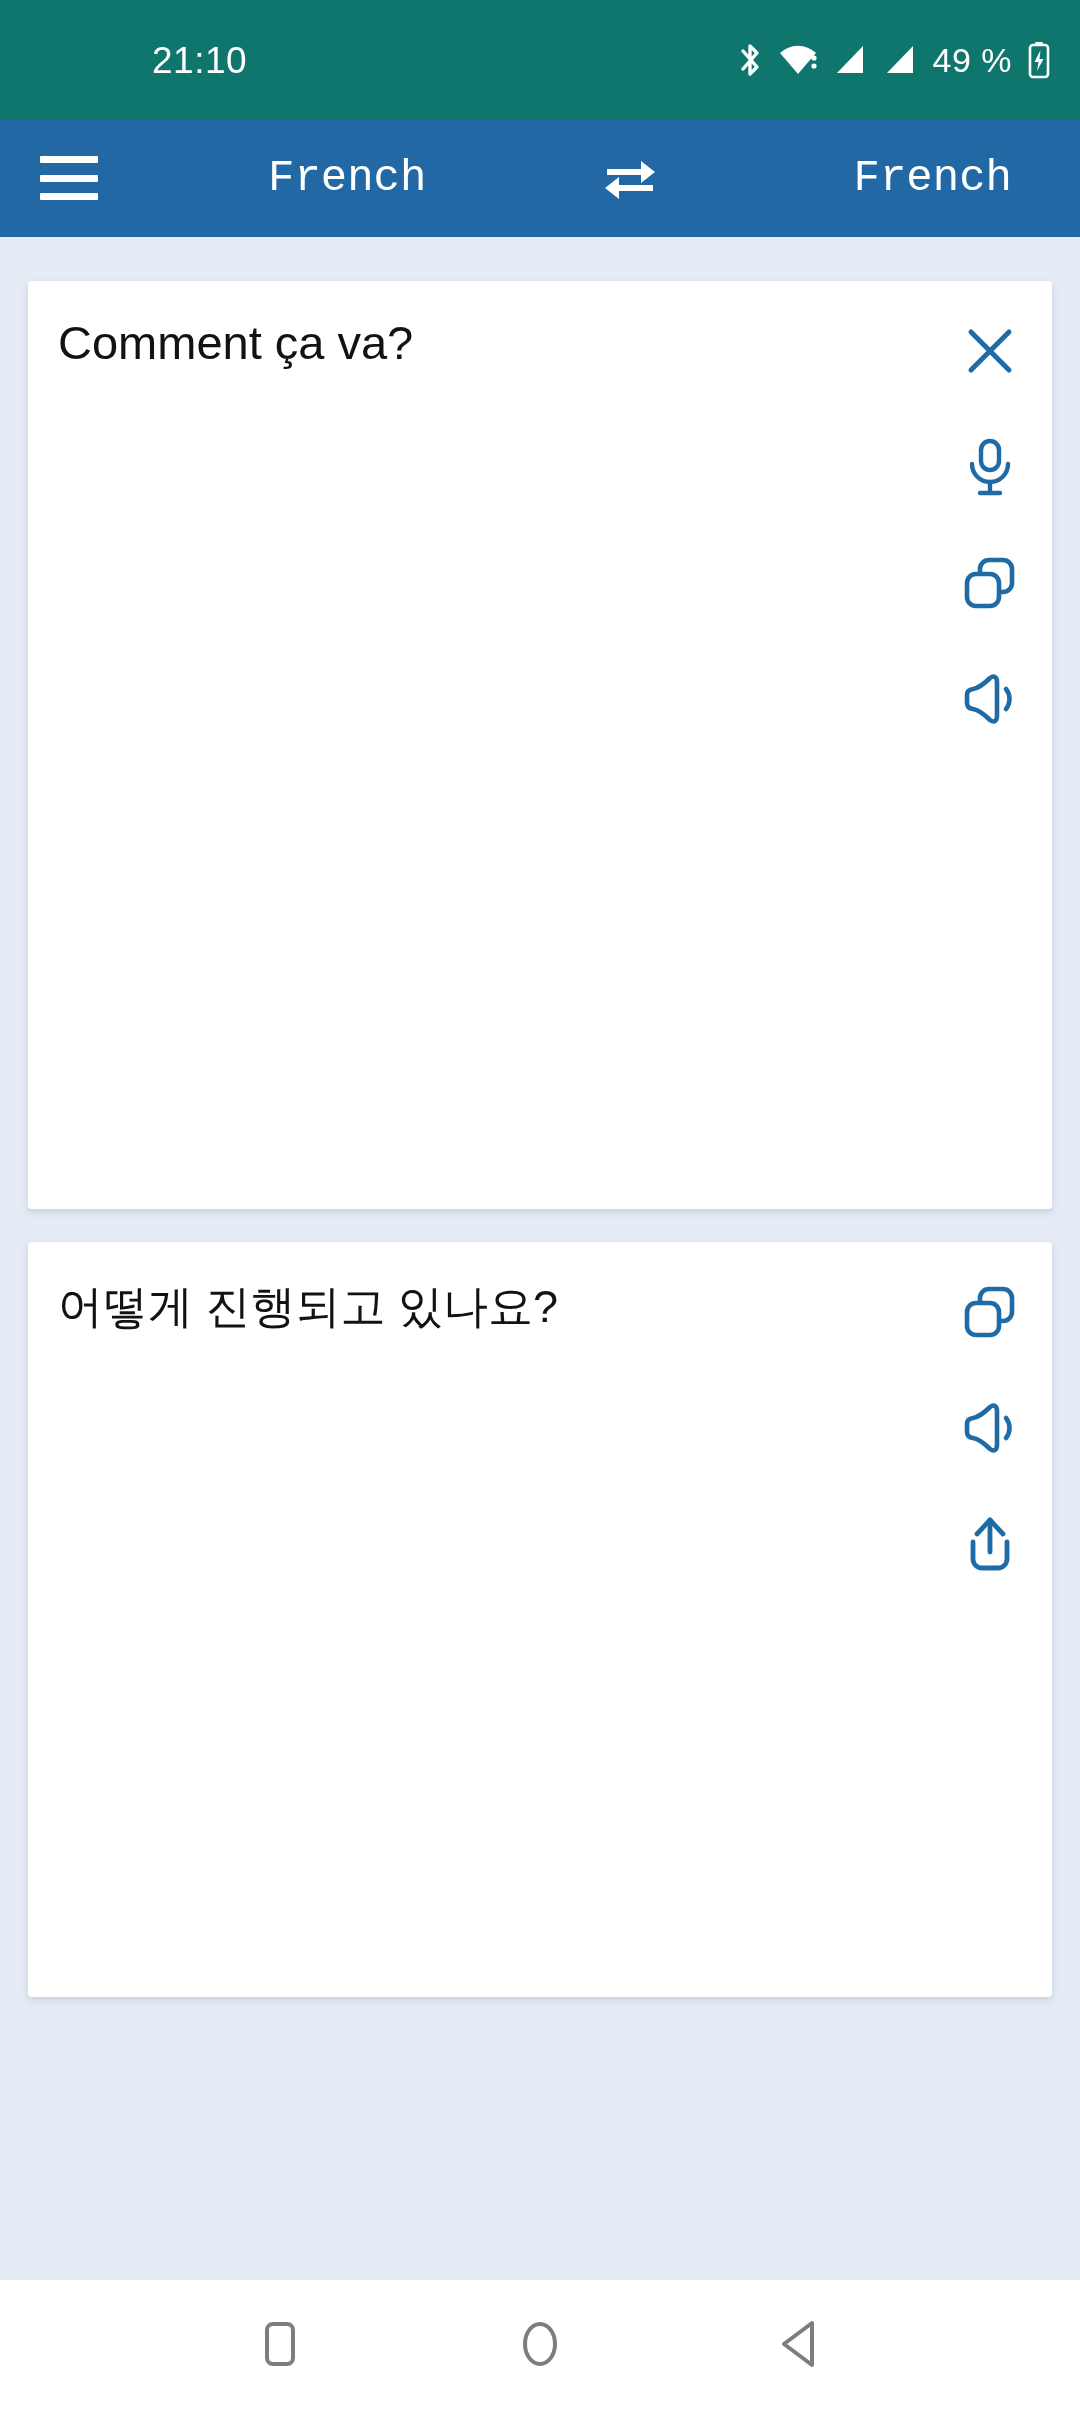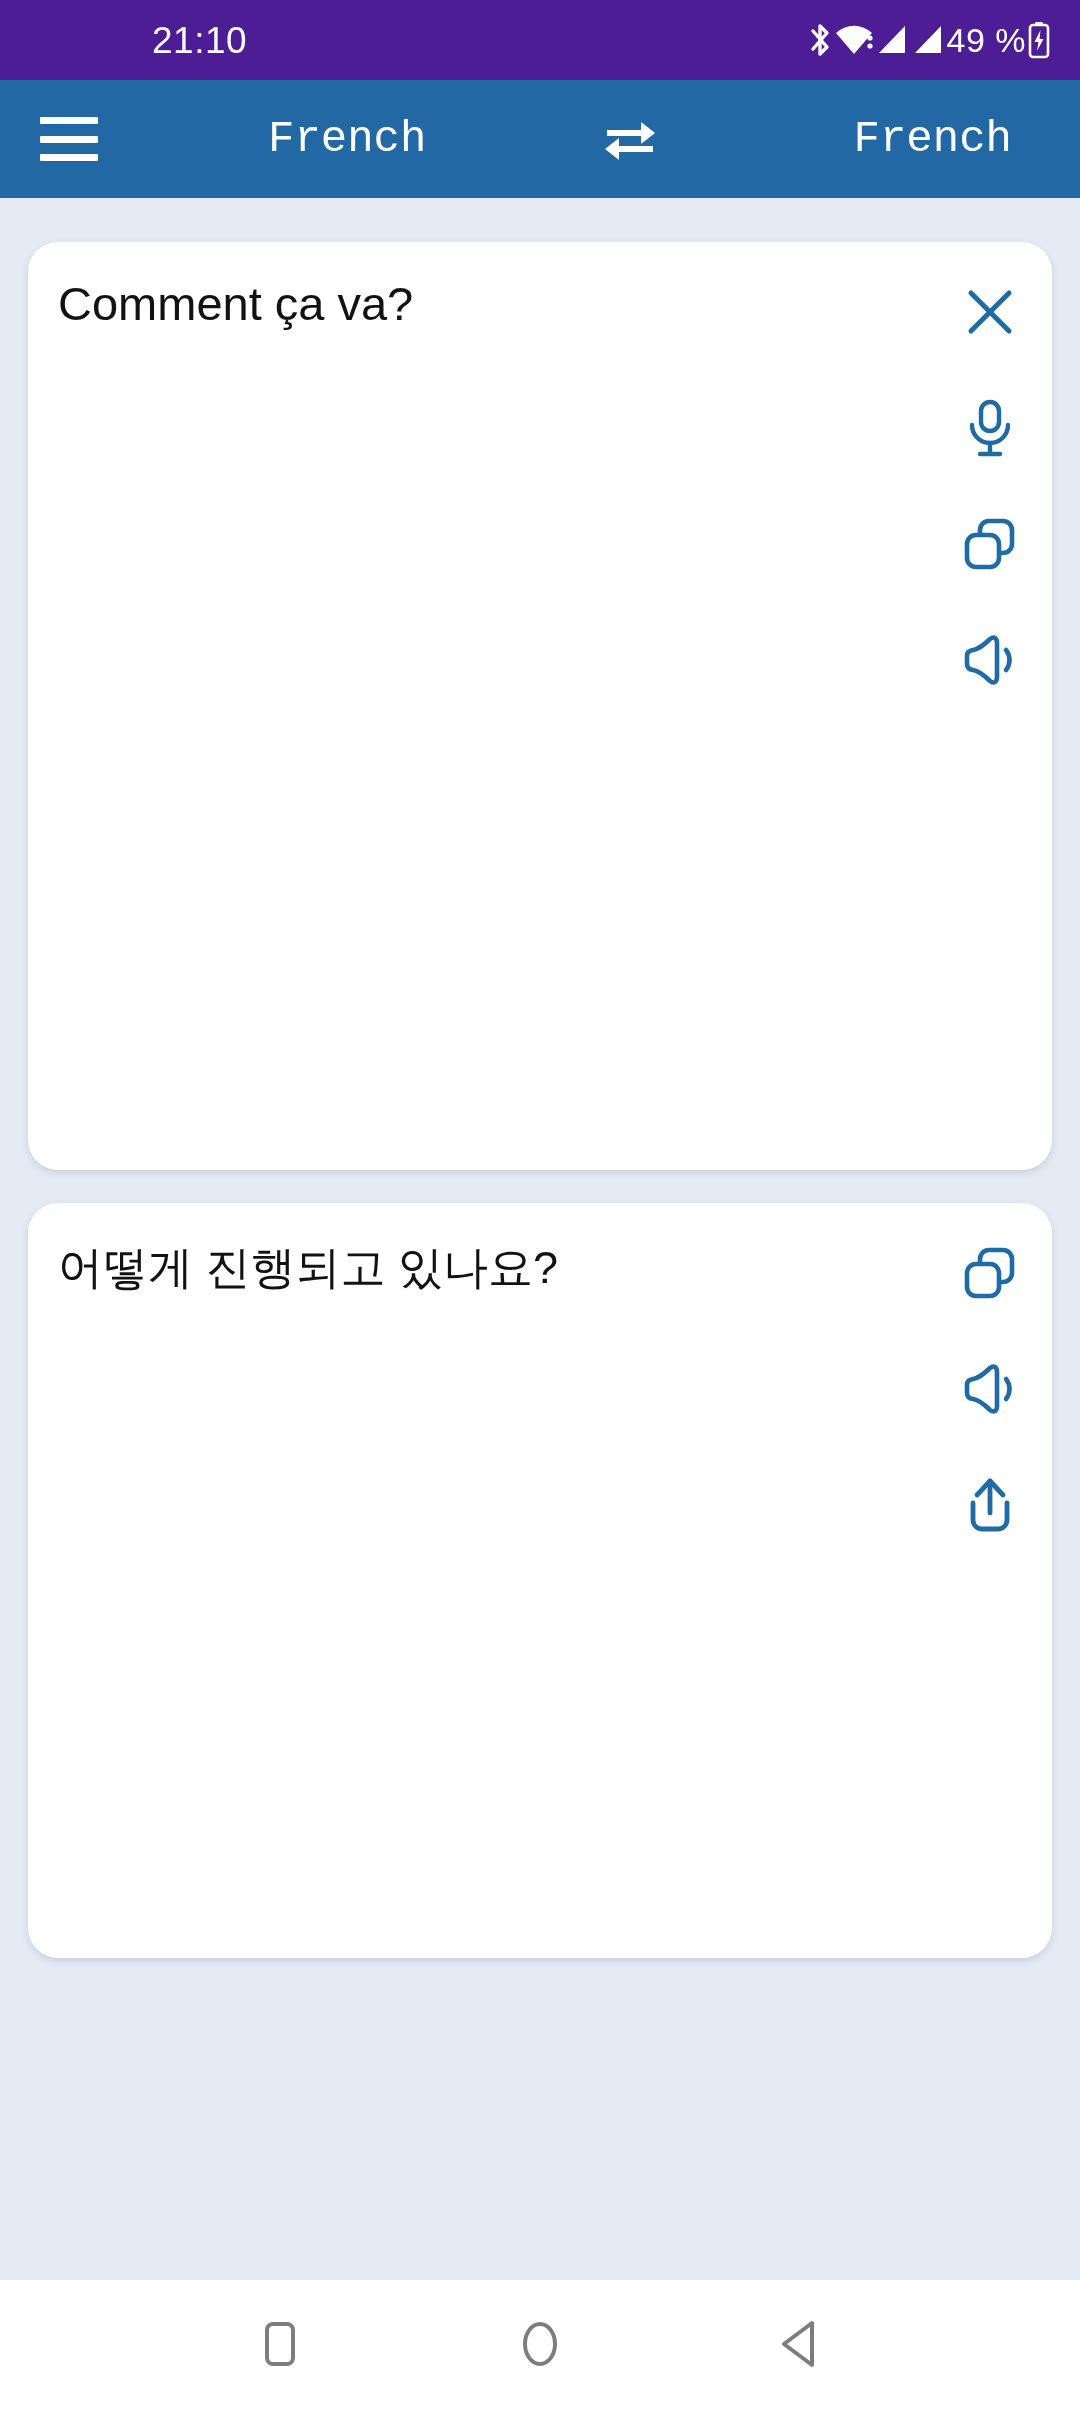--- a/index.html
+++ b/index.html
@@ -6,30 +6,30 @@
   html, body {
     width:1080px; height:2412px;
     font-family:"Liberation Sans", sans-serif;
     background:#e4ebf5;
     overflow:hidden;
   }
   #screen { position:relative; width:1080px; height:2412px; display:flex; flex-direction:column; }
 
   
   .status-bar {
-    height:80px; background:#4c1d95; color:#ffffff;
+    height:119px; background:#0f766e; color:#ffffff;
     display:flex; align-items:center; flex-shrink:0; position:relative;
   }
   .status-time {
     position:absolute; left:152px; top:50%; transform:translateY(-50%);
     font-size:37px; letter-spacing:0.5px; line-height:1;
   }
   .status-icons {
     position:absolute; right:28px; top:50%; transform:translateY(-50%);
-    display:flex; align-items:center; gap:0;
+    display:flex; align-items:center; gap:14px;
   }
   .status-icons svg { display:block; }
   .battery-pct { font-size:34px; line-height:1; letter-spacing:0.5px; }
 
   
   .app-bar {
     height:118px; background:#2268a5; flex-shrink:0;
     display:flex; align-items:center; position:relative;
   }
   .hamburger {
@@ -49,21 +49,21 @@
     width:64px; height:64px; display:flex; align-items:center; justify-content:center;
     cursor:pointer;
   }
 
   
   .content {
     flex:1; background:#e4ebf5; padding:44px 28px 0 28px;
     display:flex; flex-direction:column; gap:33px;
   }
   .card {
-    background:#ffffff; border-radius:30px; position:relative;
+    background:#ffffff; border-radius:4px; position:relative;
     box-shadow:0 3px 7px rgba(60,80,110,0.17);
   }
   .card-source { height:928px; }
   .card-target { height:755px; }
 
   .card-text {
     position:absolute; left:30px; top:32px; right:150px;
     font-size:47px; line-height:1.28; color:#121212;
     word-wrap:break-word;
   }

